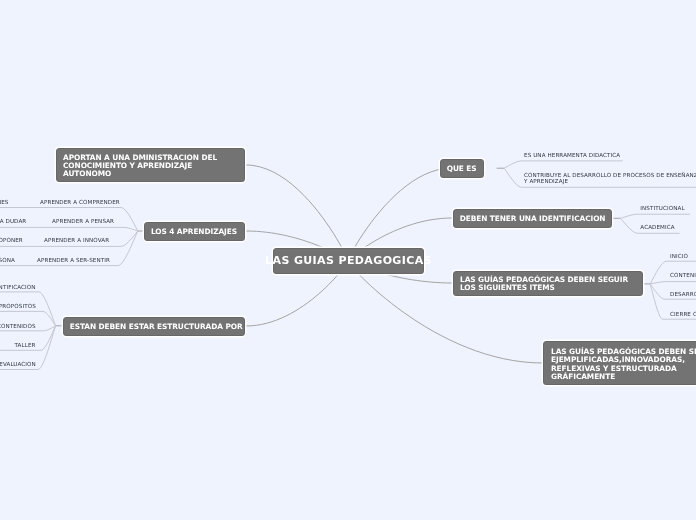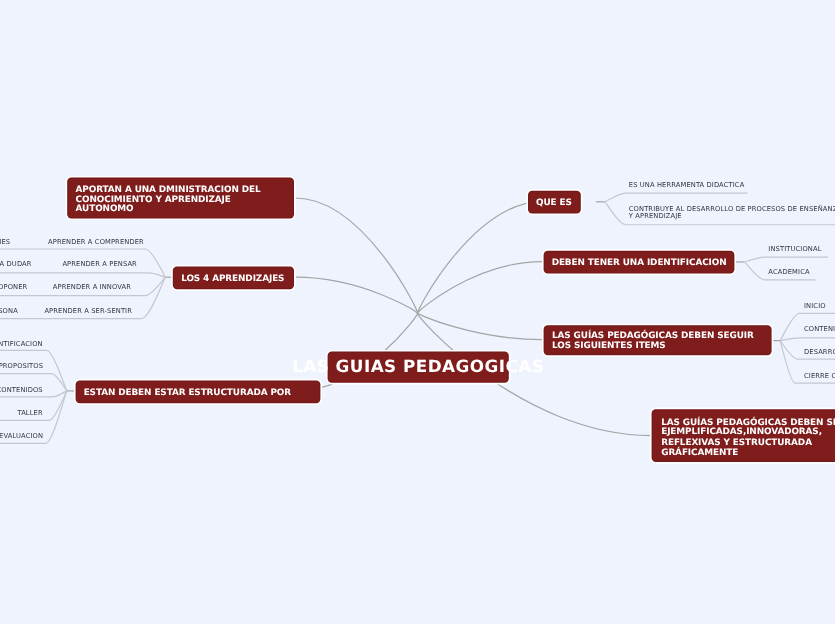--- a/index.html
+++ b/index.html
@@ -2,26 +2,26 @@
 <html><head>
 <meta charset="utf-8">
 <style>
   html,body{margin:0;padding:0;}
   body{width:696px;height:520px;overflow:hidden;background:#eff3fd;
        font-family:"DejaVu Sans",sans-serif;-webkit-font-smoothing:antialiased;}
   #stage{position:relative;width:696px;height:520px;background:#eff3fd;
          overflow:hidden;will-change:transform;}
   svg.links{position:absolute;left:0;top:0;width:696px;height:520px;
             pointer-events:none;z-index:1;}
-  .node{position:absolute;background:#7f1d1d;color:#ffffff;border-radius:3.5px;
+  .node{position:absolute;background:#737373;color:#ffffff;border-radius:3.5px;
         font-weight:bold;box-sizing:border-box;z-index:5;
         font-size:7.4px;line-height:8.3px;letter-spacing:-.08px;white-space:pre;
         display:flex;align-items:center;
         box-shadow:0 0 0 1.4px #ffffff, inset 0 0 0 1px rgba(0,0,0,.10);}
-  .node.root{font-size:14px;letter-spacing:.38px;justify-content:center;margin-top:45px;}
+  .node.root{font-size:11px;letter-spacing:.38px;justify-content:center;}
   .leaf{position:absolute;color:#313743;white-space:nowrap;
         font-size:5.6px;letter-spacing:.1px;z-index:4;line-height:6.8px;}
   .leaf.r{text-align:left;}
 </style>
 </head>
 <body>
 
 <div id="stage">
   <svg class="links" viewBox="0 0 696 520" fill="none" stroke="#a4a4a4" stroke-width="1">
     <g>
@@ -74,21 +74,21 @@
   <div class="node" style="left:56px;top:148px;width:189px;height:34px;padding:7px 7px 5px;">
     <span>APORTAN A UNA DMINISTRACION DEL
 CONOCIMIENTO Y APRENDIZAJE
 AUTONOMO</span>
   </div>
 
   <div class="node" style="left:144px;top:222px;width:101px;height:19px;padding:6.5px 8px 4.5px 6.7px;justify-content:flex-end;">
     <span>LOS 4 APRENDIZAJES</span>
   </div>
 
-  <div class="node" style="left:63px;top:317px;width:204px;height:19px;padding:6.5px 8px 4.5px 6.7px;">
+  <div class="node" style="left:63px;top:317px;width:182px;height:19px;padding:6.5px 8px 4.5px 6.7px;">
     <span>ESTAN DEBEN ESTAR ESTRUCTURADA POR</span>
   </div>
 
   <div class="node" style="left:440px;top:159px;width:44px;height:19px;padding:6.5px 8px 4.5px 6.7px;">
     <span>QUE ES</span>
   </div>
 
   <div class="node" style="left:453px;top:271px;width:190px;height:25px;padding:6.5px 8px 5px 7px;">
     <span>LAS GUÍAS PEDAGÓGICAS DEBEN SEGUIR
 LOS SIGUIENTES ITEMS</span>

